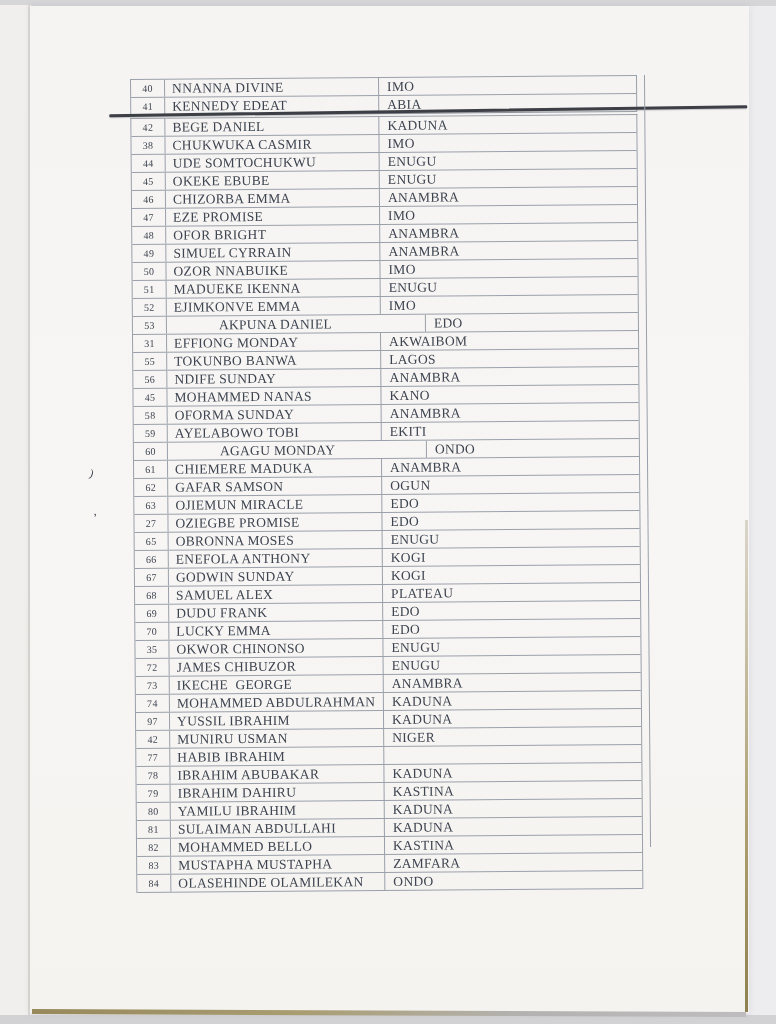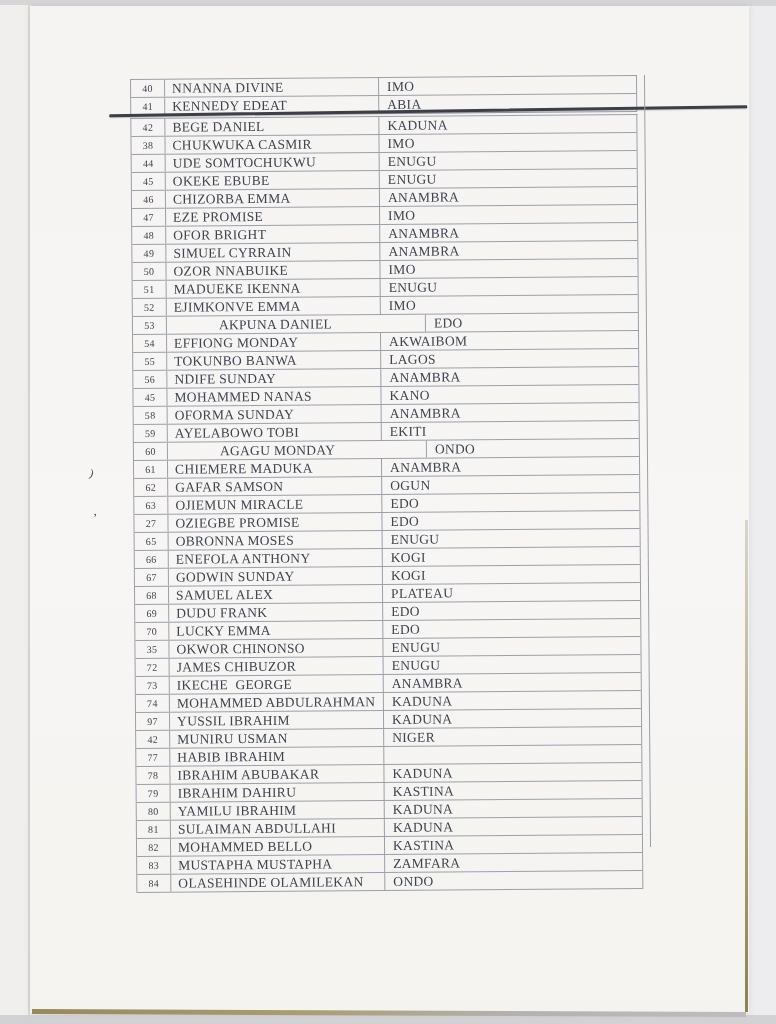--- a/index.html
+++ b/index.html
@@ -152,21 +152,21 @@
           <div class="c-no">52</div>
           <div class="c-name">EJIMKONVE EMMA</div>
           <div class="c-state">IMO</div>
         </div>
         <div class="row indent">
           <div class="c-no">53</div>
           <div class="c-name">AKPUNA DANIEL</div>
           <div class="c-state">EDO</div>
         </div>
         <div class="row">
-          <div class="c-no">54</div>
+          <div class="c-no">31</div>
           <div class="c-name">EFFIONG MONDAY</div>
           <div class="c-state">AKWAIBOM</div>
         </div>
         <div class="row">
           <div class="c-no">55</div>
           <div class="c-name">TOKUNBO BANWA</div>
           <div class="c-state">LAGOS</div>
         </div>
         <div class="row">
           <div class="c-no">56</div>

